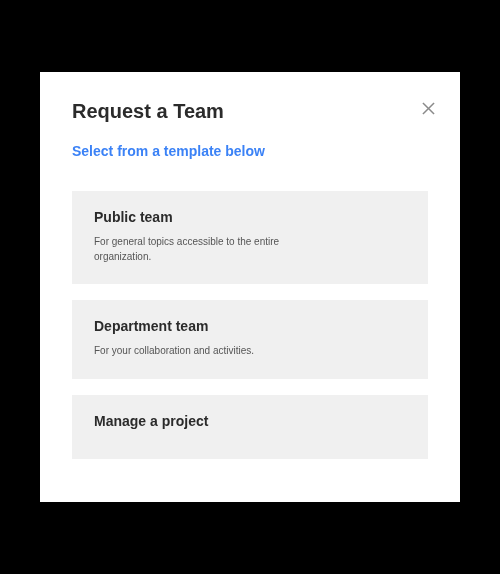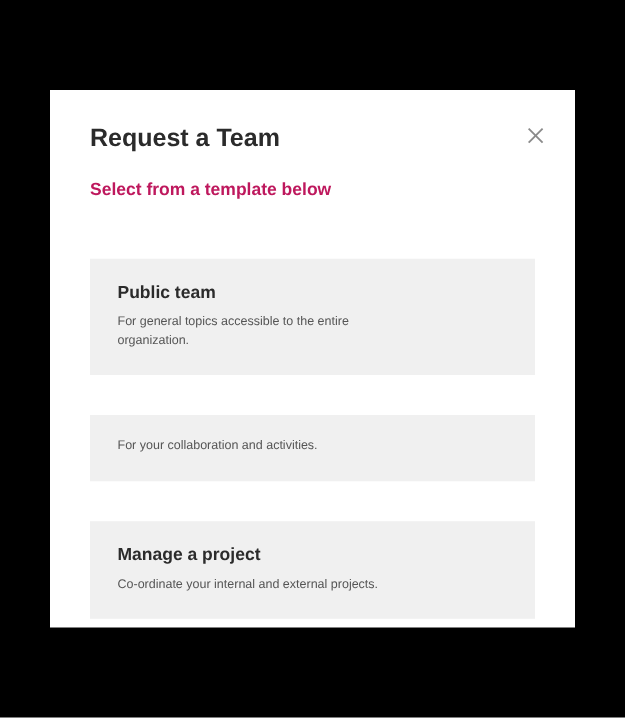--- a/index.html
+++ b/index.html
@@ -43,27 +43,27 @@
     }
     .dialog-title {
       font-size: 20px;
       font-weight: 700;
       color: #2b2b2b;
       margin-bottom: 20px;
     }
     .dialog-subtitle {
       font-size: 14px;
       font-weight: 700;
-      color: #be185d;
-      margin-bottom: 48px;
+      color: #3b82f6;
+      margin-bottom: 32px;
     }
     .template-list {
       display: flex;
       flex-direction: column;
-      gap: 32px;
+      gap: 16px;
     }
     .template-card {
       background: #f0f0f0;
       padding: 18px 22px 20px 22px;
       cursor: pointer;
     }
     .template-title {
       font-size: 14px;
       font-weight: 700;
       color: #2b2b2b;
@@ -97,20 +97,20 @@
 
   <h1 class="dialog-title">Request a Team</h1>
   <h2 class="dialog-subtitle">Select from a template below</h2>
 
   <div class="template-list">
     <div class="template-card">
       <div class="template-title">Public team</div>
       <div class="template-desc">For general topics accessible to the entire organization.</div>
     </div>
     <div class="template-card">
+      <div class="template-title">Department team</div>
       <div class="template-desc">For your collaboration and activities.</div>
     </div>
     <div class="template-card">
       <div class="template-title">Manage a project</div>
-      <div class="template-desc">Co-ordinate your internal and external projects.</div>
     </div>
   </div>
 </div>
 
 </body></html>

